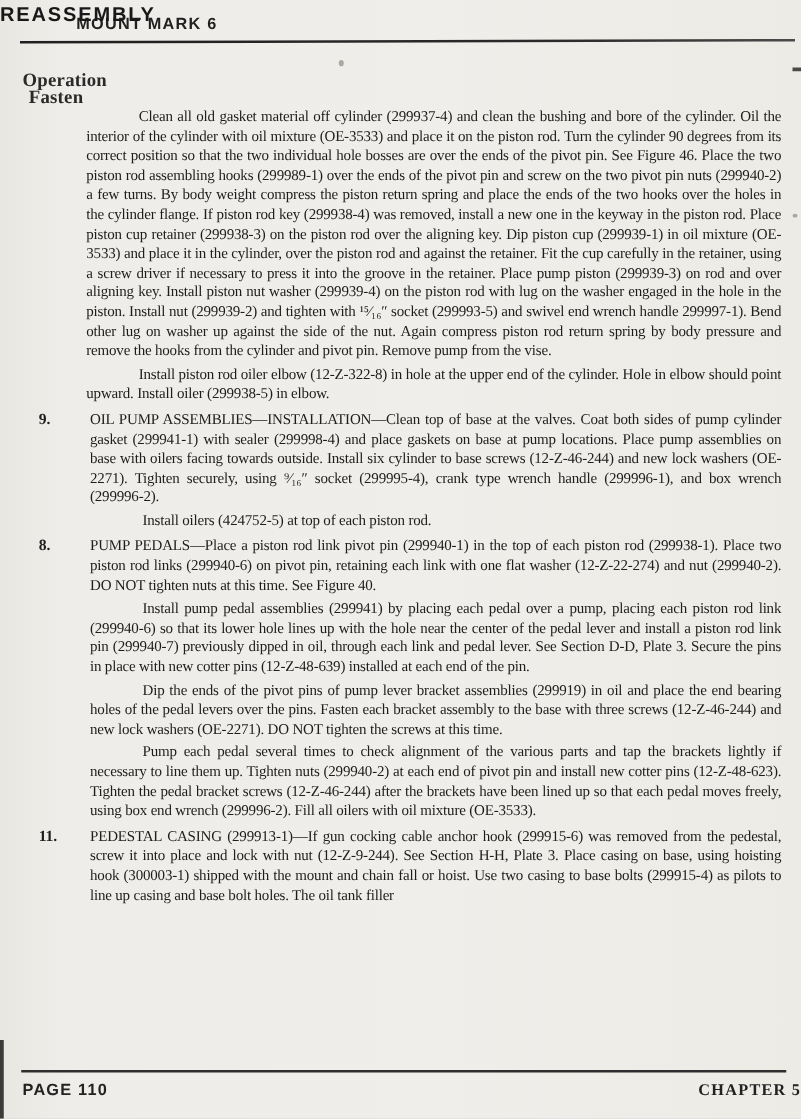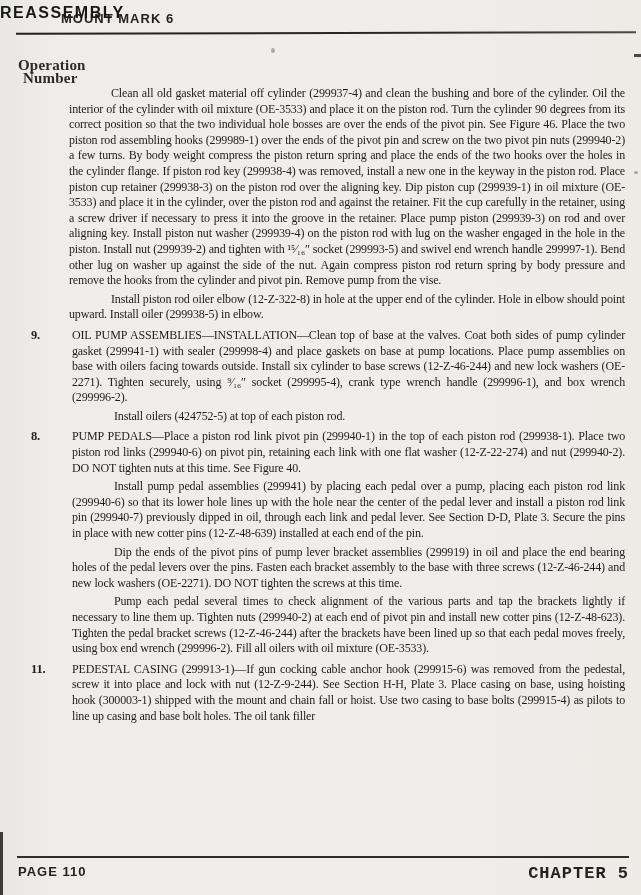--- a/index.html
+++ b/index.html
@@ -57,22 +57,22 @@
   .bot-rule{
     position:absolute;left:17px;width:612px;top:856px;height:2px;
     background:#2e2e2e;
   }
   .ftr-left{
     position:absolute;left:18px;top:864px;
     font-family:"Liberation Sans", sans-serif;font-weight:bold;font-size:13px;
     letter-spacing:1px;color:#222;
   }
   .ftr-right{
-    position:absolute;right:12px;top:864px;
-    font-family:Liberation Mono, monospace;font-weight:bold;font-size:17px;
+    position:absolute;right:0;top:864px;
+    font-family:Liberation Serif, serif;font-weight:bold;font-size:13px;
     letter-spacing:1px;color:#222;
   }
   
   .edge-strip{
     position:absolute;left:0;top:832px;width:3px;height:63px;
     background:#3c3b39;
   }
   .edge-dash{
     position:absolute;right:0;top:54px;width:7px;height:3px;background:#4a4a48;
   }
@@ -85,21 +85,21 @@
 <body>
 
 <div class="page">
 
   <div class="hdr-left">MOUNT MARK 6</div>
   <h1 class="hdr-center">REASSEMBLY</h1>
   <div class="top-rule"></div>
 
   <div class="op-label">
     <div>Operation</div>
-    <div class="l2">Number</div>
+    <div class="l2">Fasten</div>
   </div>
 
   <div class="bodytext">
     <p class="ind">Clean all old gasket material off cylinder (299937-4) and clean the bushing and bore of the cylinder. Oil the interior of the cylinder with oil mixture (OE-3533) and place it on the piston rod. Turn the cylinder 90 degrees from its correct position so that the two individual hole bosses are over the ends of the pivot pin. See Figure 46. Place the two piston rod assembling hooks (299989-1) over the ends of the pivot pin and screw on the two pivot pin nuts (299940-2) a few turns. By body weight compress the piston return spring and place the ends of the two hooks over the holes in the cylinder flange. If piston rod key (299938-4) was removed, install a new one in the keyway in the piston rod. Place piston cup retainer (299938-3) on the piston rod over the aligning key. Dip piston cup (299939-1) in oil mixture (OE-3533) and place it in the cylinder, over the piston rod and against the retainer. Fit the cup carefully in the retainer, using a screw driver if necessary to press it into the groove in the retainer. Place pump piston (299939-3) on rod and over aligning key. Install piston nut washer (299939-4) on the piston rod with lug on the washer engaged in the hole in the piston. Install nut (299939-2) and tighten with ¹⁵⁄₁₆″ socket (299993-5) and swivel end wrench handle 299997-1). Bend other lug on washer up against the side of the nut. Again compress piston rod return spring by body pressure and remove the hooks from the cylinder and pivot pin. Remove pump from the vise.</p>
     <p class="ind">Install piston rod oiler elbow (12-Z-322-8) in hole at the upper end of the cylinder. Hole in elbow should point upward. Install oiler (299938-5) in elbow.</p>
 
     <div class="item">
       <span class="num">9.</span>
       <p class="first">OIL PUMP ASSEMBLIES—INSTALLATION—Clean top of base at the valves. Coat both sides of pump cylinder gasket (299941-1) with sealer (299998-4) and place gaskets on base at pump locations. Place pump assemblies on base with oilers facing towards outside. Install six cylinder to base screws (12-Z-46-244) and new lock washers (OE-2271). Tighten securely, using ⁹⁄₁₆″ socket (299995-4), crank type wrench handle (299996-1), and box wrench (299996-2).</p>
       <p class="ind">Install oilers (424752-5) at top of each piston rod.</p>

